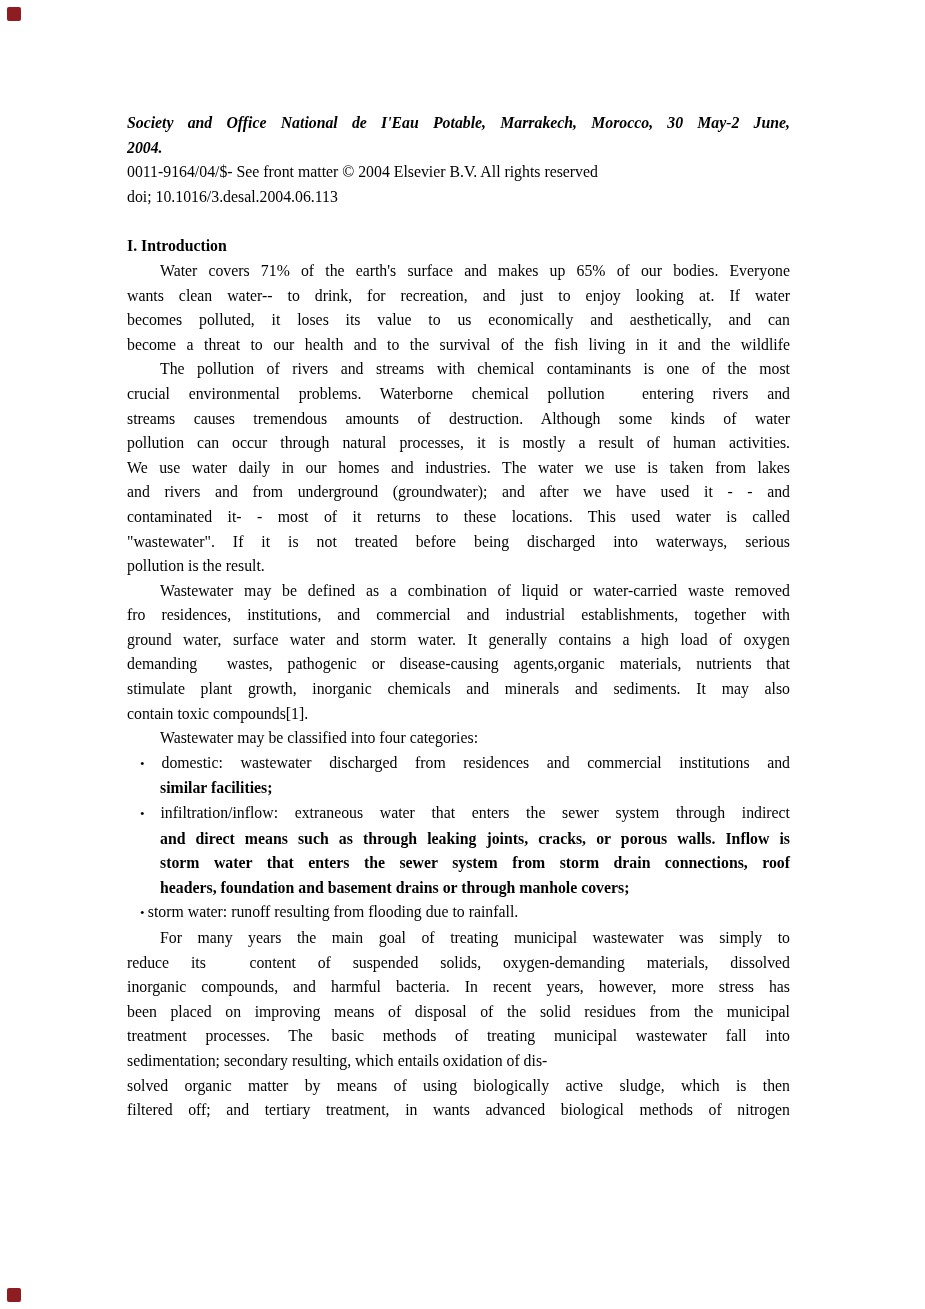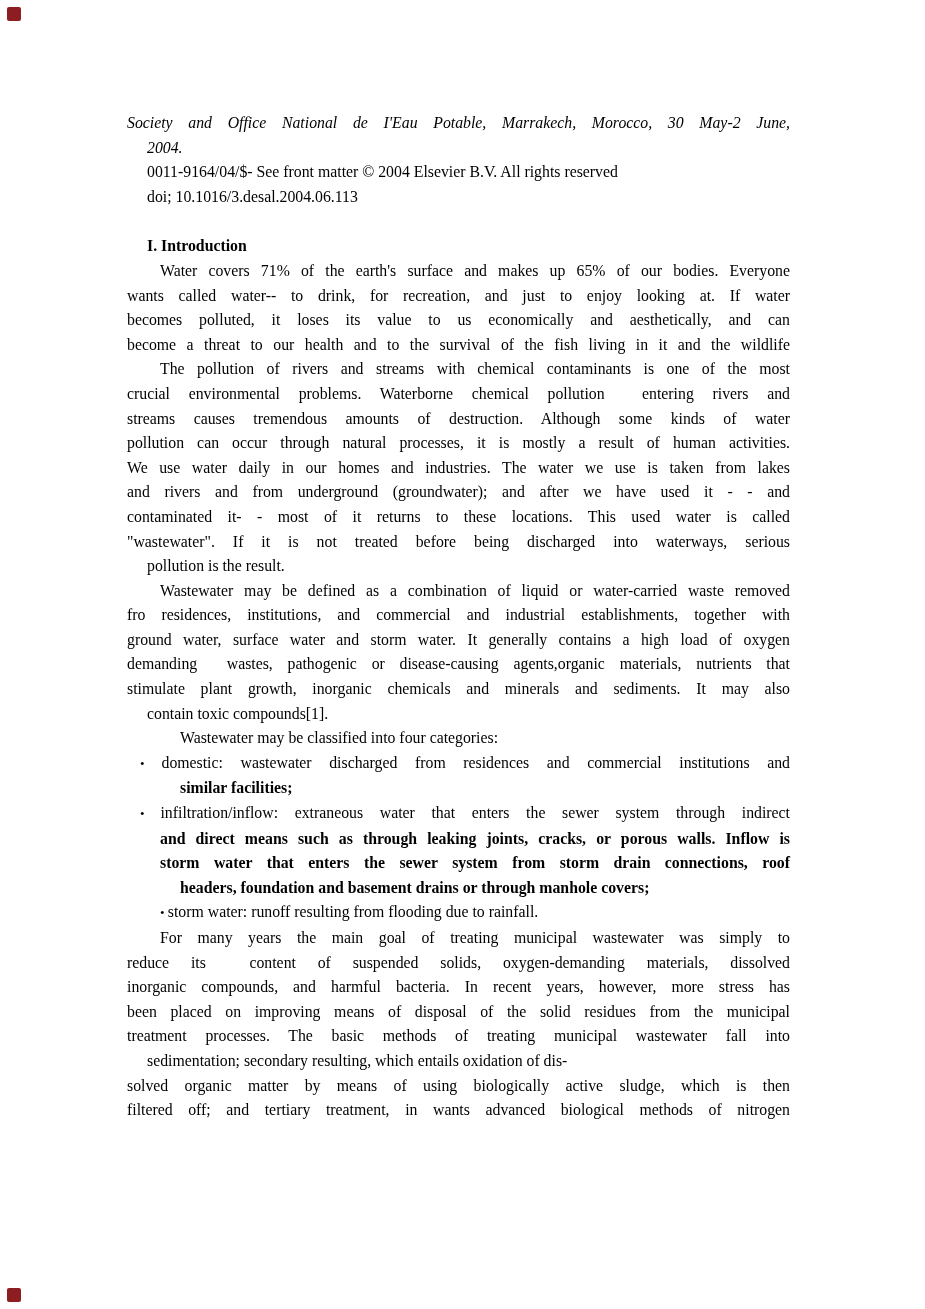--- a/index.html
+++ b/index.html
@@ -26,36 +26,35 @@
   .corner-marker.top { top: 7px; }
   .corner-marker.bottom { top: 1288px; }
 
   .text-col {
     position: absolute;
     left: 127px;
     top: 111px;
     width: 663px;
   }
   .block { margin: 0; padding: 0; }
-  .block.italic { font-style: italic; }
+  .block.italic { font-style: italic; font-weight: bold; }
   .block.heading {
     font-weight: bold;
     margin-top: 25px;
   }
   .line {
     font-size: 15.8px;
     line-height: 24.6px;
     white-space: normal;
     text-align: justify;
     text-align-last: justify;
   }
   .line.nj {
     text-align: left;
     text-align-last: left;
-    margin-left: 20px;
   }
   .line.ind-first { padding-left: 33px; }
   .line.ind-hang  { padding-left: 33px; font-weight: bold; }
   .line.ind-bullet { padding-left: 13px; }
   .bullet-glyph { font-size: 13px; }
 </style>
 </head>
 <body style="background: rgb(255, 255, 255); color: rgb(0, 0, 0);">
 
 <div class="corner-marker top" style="background: rgb(142, 29, 34);"></div>
@@ -68,21 +67,21 @@
     </div>
     <div class="block plain">
       <div class="line nj">0011-9164/04/$- See front matter © 2004 Elsevier B.V. All rights reserved</div>
       <div class="line nj">doi; 10.1016/3.desal.2004.06.113</div>
     </div>
     <div class="block heading">
       <div class="line nj">I. Introduction</div>
     </div>
     <div class="block para">
       <div class="line ind-first">Water covers 71% of the earth's surface and makes up 65% of our bodies. Everyone</div>
-      <div class="line">wants called water-- to drink, for recreation, and just to enjoy looking at. If water</div>
+      <div class="line">wants clean water-- to drink, for recreation, and just to enjoy looking at. If water</div>
       <div class="line">becomes polluted, it loses its value to us economically and aesthetically, and can</div>
       <div class="line">become a threat to our health and to the survival of the fish living in it and the wildlife</div>
     </div>
     <div class="block para">
       <div class="line ind-first">The pollution of rivers and streams with chemical contaminants is one of the most</div>
       <div class="line">crucial environmental problems. Waterborne chemical pollution &nbsp;entering rivers and</div>
       <div class="line">streams causes tremendous amounts of destruction. Although some kinds of water</div>
       <div class="line">pollution can occur through natural processes, it is mostly a result of human activities.</div>
       <div class="line">We use water daily in our homes and industries. The water we use is taken from lakes</div>
       <div class="line">and rivers and from underground (groundwater); and after we have used it - - and</div>

